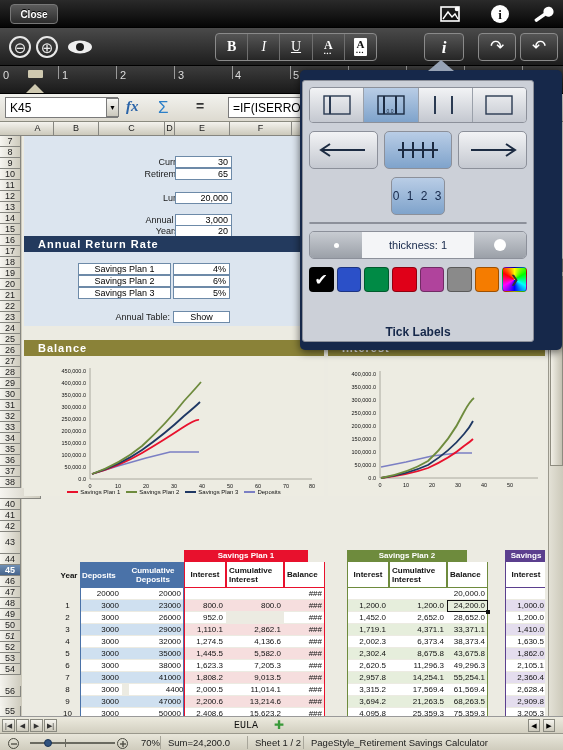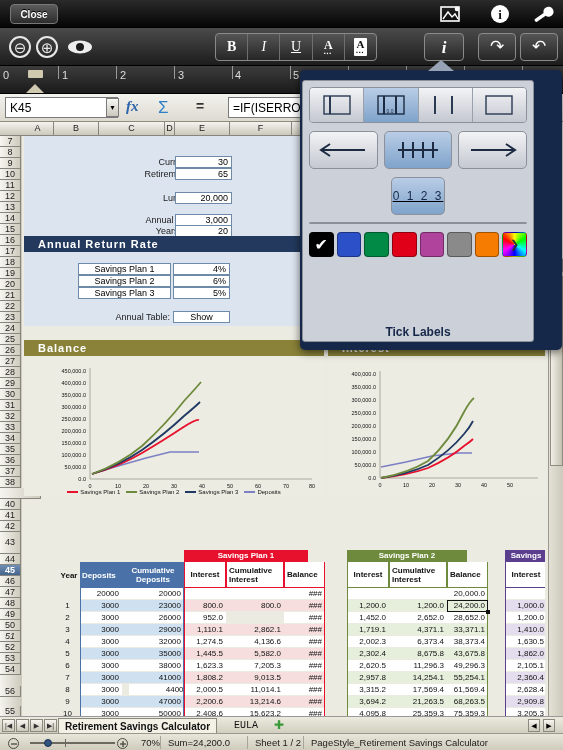--- a/index.html
+++ b/index.html
@@ -662,27 +662,36 @@
           </svg>
       </div>
       <div class="bigbtn" style="flex:1;">
         <svg width="52" height="16">
             <line x1="4" y1="8" x2="48" y2="8" stroke="#1c2b42" stroke-width="2"></line>
             <polyline points="39,2 48,8 39,14" fill="none" stroke="#1c2b42" stroke-width="2"></polyline>
           </svg>
       </div>
     </div>
 
-    <div style="display:flex;justify-content:center;margin-top:8px;text-decoration:underline;">
+    <div style="display:flex;justify-content:center;margin-top:8px;">
       <div class="bigbtn on" style="width:54px;font-size:12px;color:#16284a;letter-spacing:2px;">0 1 2 3</div>
     </div>
 
     <div id="mode-row">
     </div>
 
+    <div id="thick-row">
+      <div class="thk-end">
+        <span style="width:5px;height:5px;border-radius:50%;background:#fff;display:block;"></span>
+      </div>
+      <div id="thk-mid">thickness: 1</div>
+      <div class="thk-end">
+        <span style="width:12px;height:12px;border-radius:50%;background:#fff;display:block;"></span>
+      </div>
+    </div>
 
     <div id="swatches">
       <div class="sw" style="background:#000;display:flex;align-items:center;justify-content:center;color:#fff;font-size:16px;">✔</div>
       <div class="sw" style="background:#2b50c8;"></div>
       <div class="sw" style="background:#008a45;"></div>
       <div class="sw" style="background:#e00018;"></div>
       <div class="sw" style="background:#b0439c;"></div>
       <div class="sw" style="background:#8a8a8a;"></div>
       <div class="sw" style="background:#f57c00;"></div>
       <div class="sw" style="background:conic-gradient(#ff0,#0f0,#0ff,#00f,#f0f,#f00,#ff0);display:flex;align-items:center;justify-content:center;color:#333;font-size:11px;">❯</div>
@@ -690,21 +699,20 @@
 
     <div id="tick-title">Tick Labels</div>
   </div>
 </div>
 
 <div id="tabbar">
   <div class="navbtn" style="left:2px;">|◀</div>
   <div class="navbtn" style="left:16px;">◀</div>
   <div class="navbtn" style="left:30px;">▶</div>
   <div class="navbtn" style="left:44px;">▶|</div>
-  <div class="sheettab" id="tab-active" style="left:58px;">Retirement Savings Calculator</div>
   <div class="sheettab" style="left:228px;font-family:Liberation Mono, monospace;">EULA</div>
   <div class="sheettab" style="left:268px;color:#3a9a3a;font-size:12px;">✚</div>
   <div class="hnav" style="left:528px;">◀</div>
   <div class="hnav" style="left:543px;">▶</div>
 </div>
 
 <div id="statusbar">
   <div class="zcirc" style="left:8px;">
     <svg width="8" height="8" style="margin:0.5px 0 0 0.5px;">
         <line x1="1" y1="4" x2="7" y2="4" stroke="#4a4a40" stroke-width="1.3"></line>

